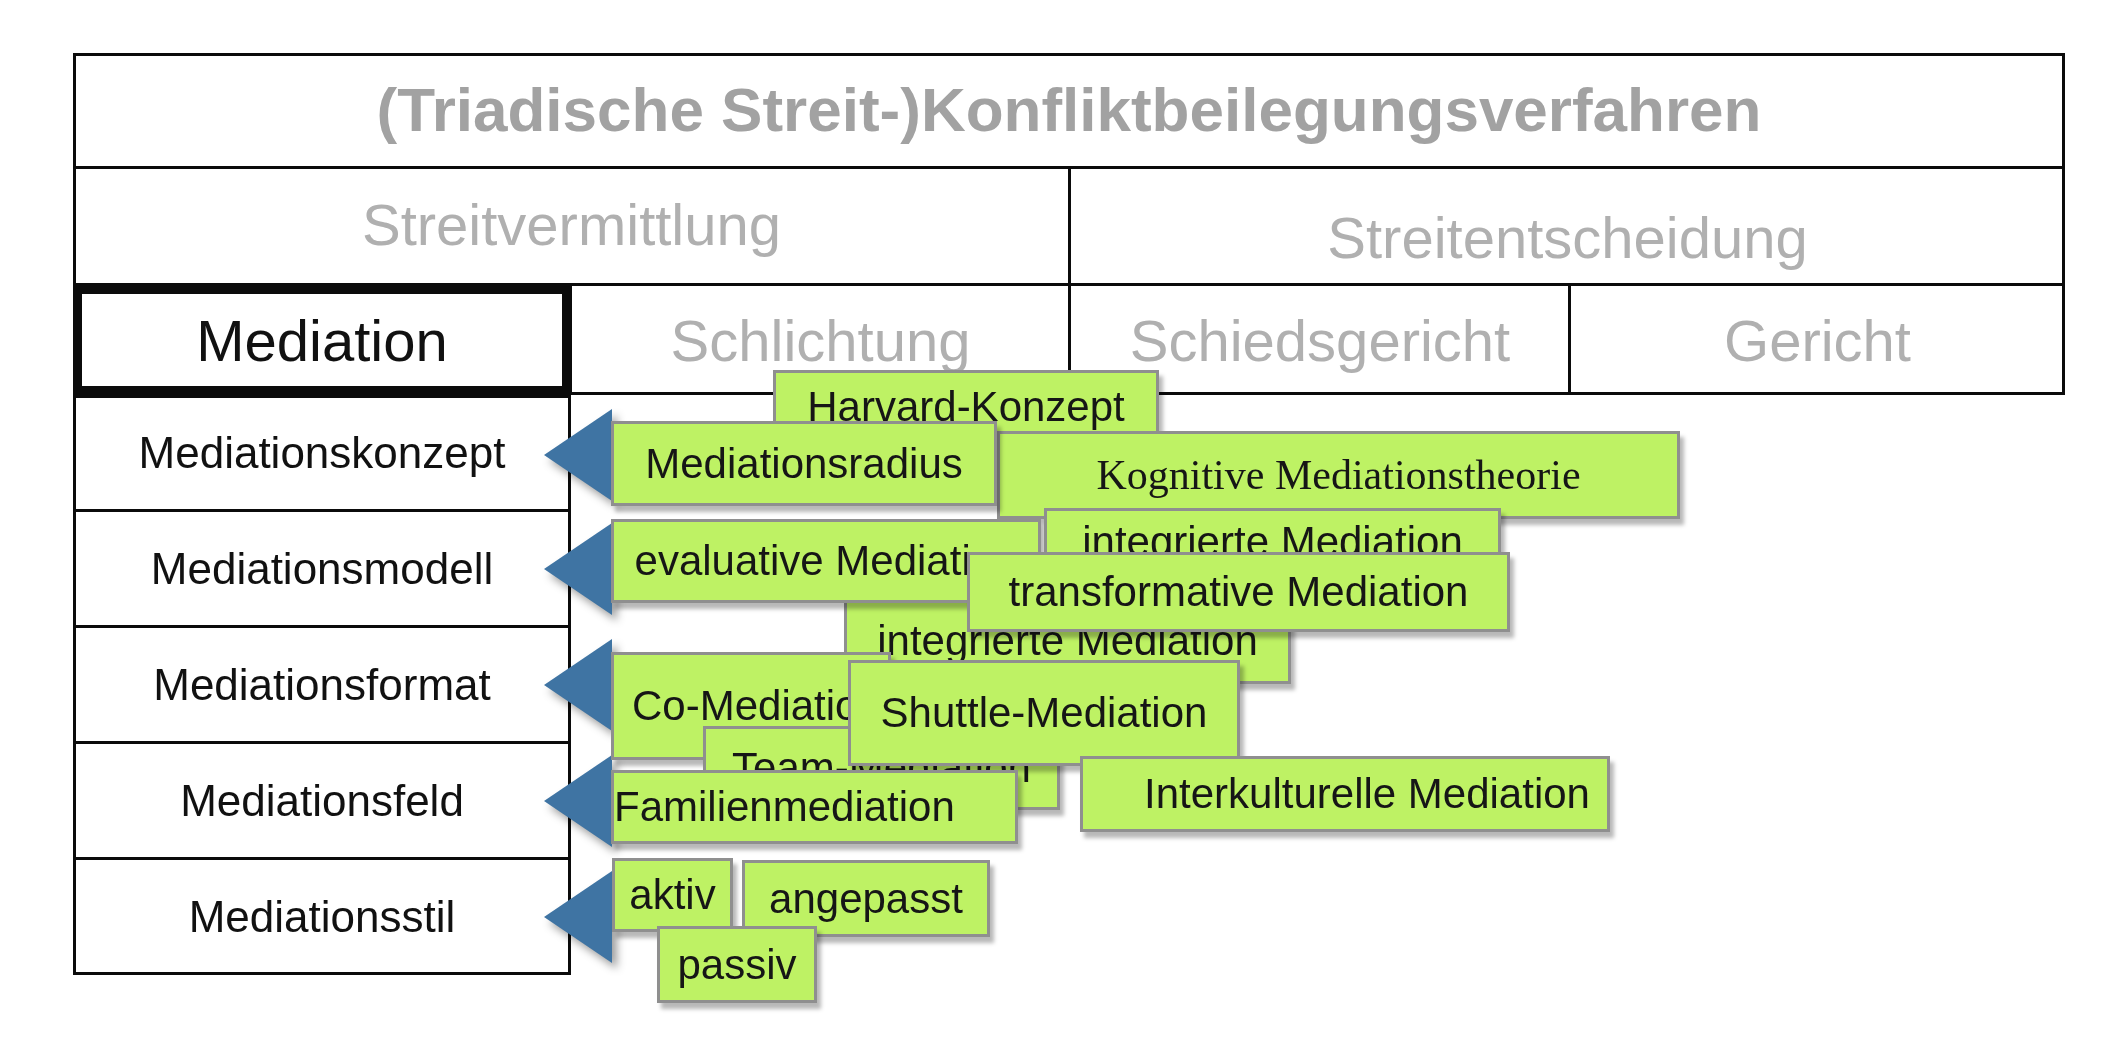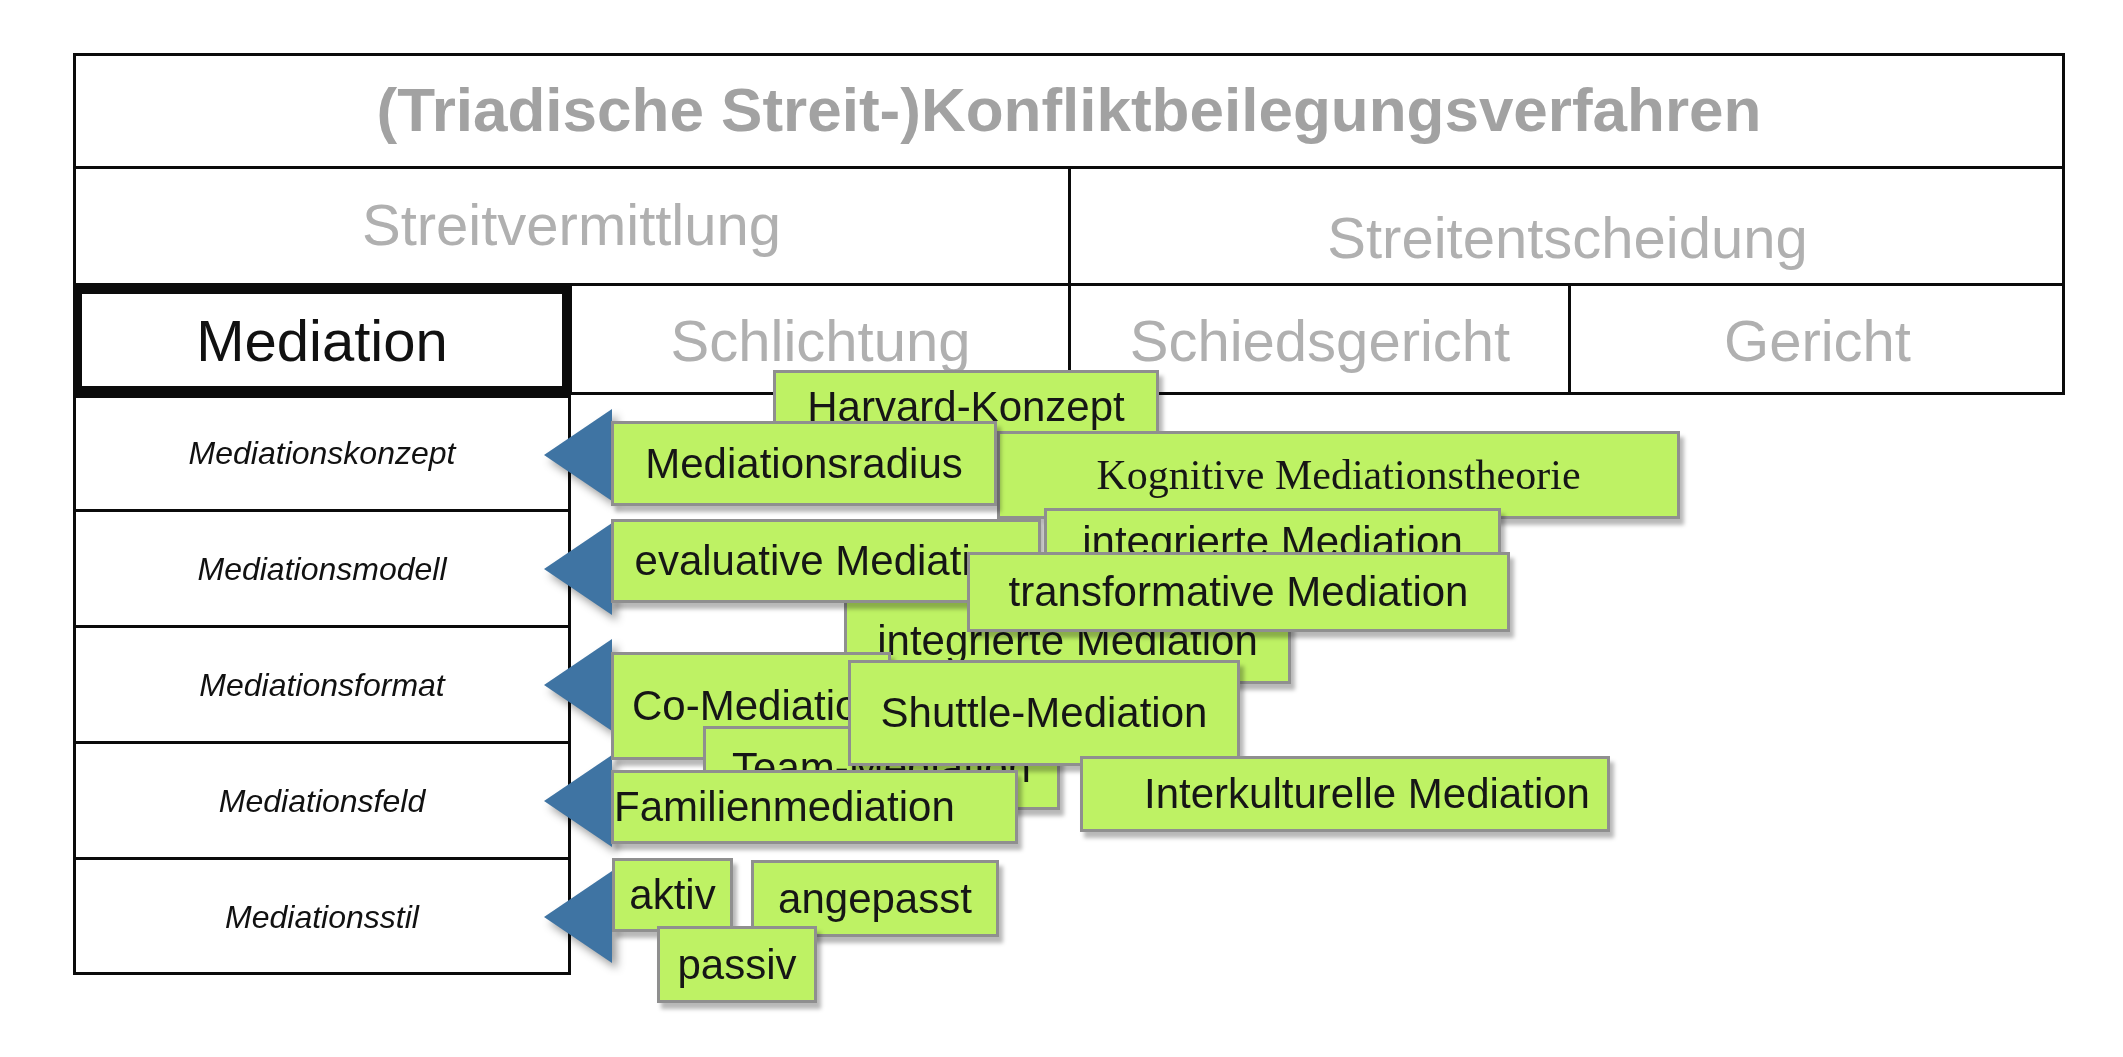--- a/index.html
+++ b/index.html
@@ -5,21 +5,21 @@
   html,body{margin:0;padding:0;background:#ffffff;}
   .stage{position:relative;width:2123px;height:1057px;background:#ffffff;
          font-family:"Liberation Sans",sans-serif;overflow:hidden;}
   .line{position:absolute;background:#0b0b0b;}
   .frame{position:absolute;border:3px solid #0b0b0b;box-sizing:border-box;background:transparent;}
   .celltext{position:absolute;display:flex;align-items:center;justify-content:center;
             white-space:nowrap;border-radius:16px;}
   .title{font-size:62px;font-weight:700;color:#a2a2a2;letter-spacing:0px;}
   .hdr{font-size:58px;color:#b0b0b0;}
   .hdr-black{font-size:58px;color:#111111;}
-  .rowlabel{font-size:32px;font-style:italic;color:#111111;}
+  .rowlabel{font-size:44px;color:#111111;}
   .mediation-cell{position:absolute;left:73px;top:285px;width:498px;height:110px;
                   border:9px solid #0b0b0b;box-sizing:border-box;background:#ffffff;
                   display:flex;align-items:center;justify-content:center;}
   .arrow{position:absolute;width:0;height:0;
          border-top:46px solid transparent;border-bottom:46px solid transparent;
          border-right:68px solid #3f74a3;
          filter:drop-shadow(5px 6px 4px rgba(0,0,0,0.38));}
   .box{position:absolute;background:#bef264;border:3px solid #8f8f8f;box-sizing:border-box;
        box-shadow:4px 6px 4px rgba(0,0,0,0.28);
        display:flex;align-items:center;justify-content:center;
@@ -77,16 +77,16 @@
   <div class="box" style="left:967px;top:552px;width:543px;height:80px;">transformative Mediation</div>
 
   <div class="box" style="left:611px;top:652px;width:280px;height:108px;justify-content:flex-start;padding-left:18px;">Co-Mediation</div>
   <div class="box" style="left:703px;top:726px;width:357px;height:84px;">Team-Mediation</div>
   <div class="box" style="left:848px;top:660px;width:392px;height:106px;">Shuttle-Mediation</div>
 
   <div class="box" style="left:611px;top:770px;width:407px;height:74px;justify-content:flex-start;">Familienmediation</div>
   <div class="box" style="left:1080px;top:756px;width:530px;height:76px;padding-left:44px;">Interkulturelle Mediation</div>
 
   <div class="box" style="left:612px;top:858px;width:121px;height:74px;">aktiv</div>
-  <div class="box" style="left:742px;top:860px;width:248px;height:77px;margin-left:9px;">angepasst</div>
+  <div class="box" style="left:742px;top:860px;width:248px;height:77px;">angepasst</div>
   <div class="box" style="left:657px;top:926px;width:160px;height:77px;">passiv</div>
 
 </div>
 
 </body></html>

